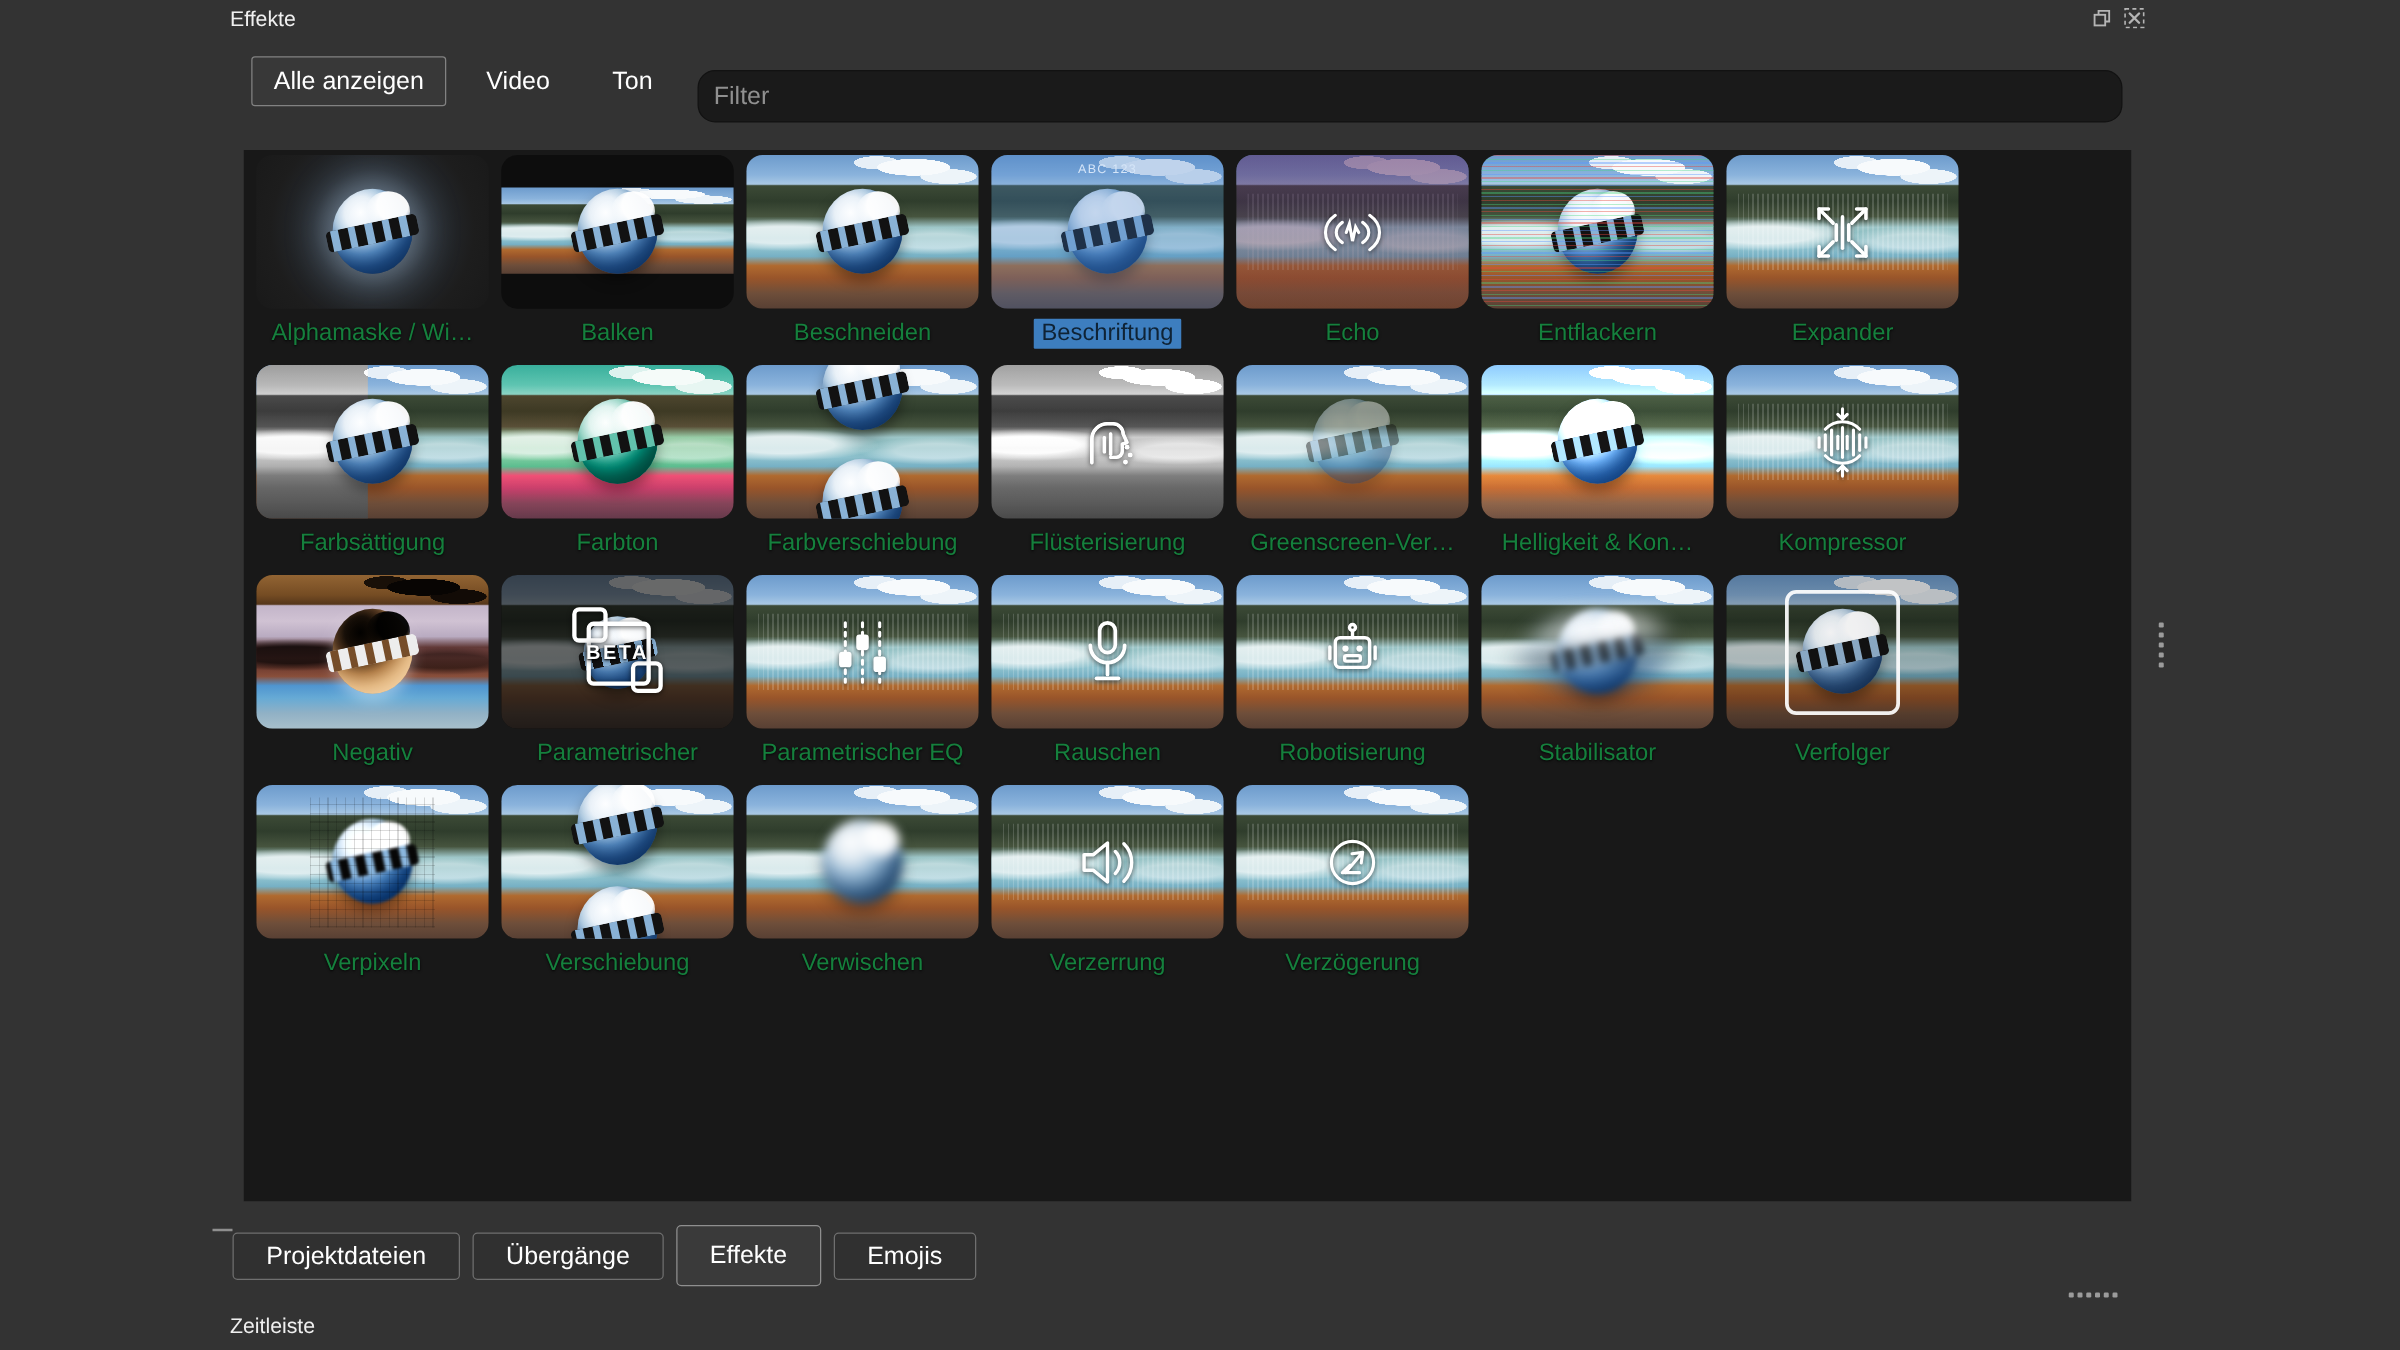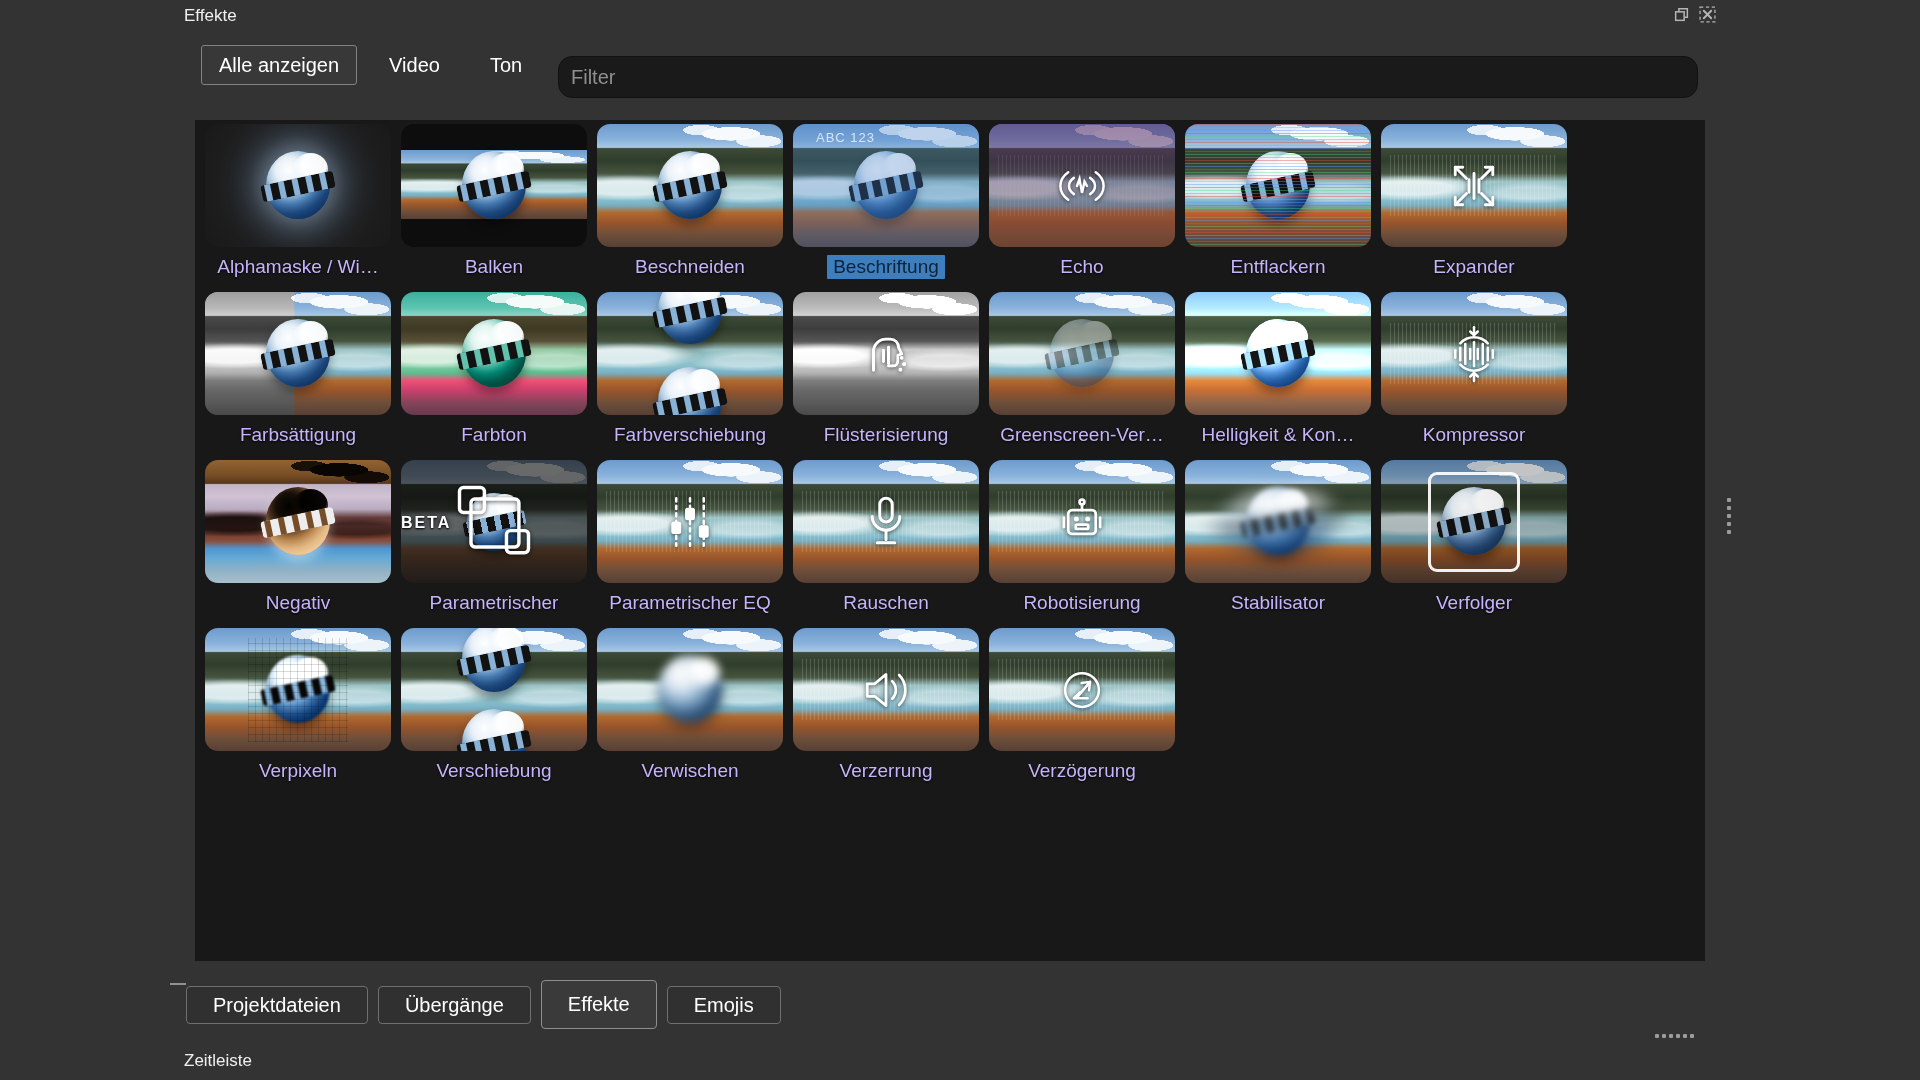--- a/index.html
+++ b/index.html
@@ -75,51 +75,51 @@
   .track{display:none;position:absolute;left:50%;top:50%;width:86px;height:94px;transform:translate(-50%,-50%);
     border:3px solid rgba(255,255,255,.92);border-radius:9px;z-index:4;}
   .pix{display:none;position:absolute;left:50%;top:50%;width:100px;height:104px;transform:translate(-50%,-50%);z-index:4;
     background:repeating-linear-gradient(0deg,rgba(0,0,0,.14) 0 1px,rgba(0,0,0,0) 1px 7px),
                repeating-linear-gradient(90deg,rgba(0,0,0,.14) 0 1px,rgba(0,0,0,0) 1px 7px);}
   .tint{position:absolute;inset:0;z-index:3;}
   .overlay-icon{position:absolute;inset:0;z-index:5;display:flex;align-items:center;justify-content:center;}
   .overlay-icon svg{width:60px;height:60px;filter:drop-shadow(0 1px 2px rgba(0,0,0,.65));}
   .overlay-text{position:absolute;z-index:6;font-family:"Liberation Sans",sans-serif;}
   .label{
-    margin-top:8px;font-size:19px;line-height:24px;color:#c4b5fd;white-space:nowrap;
+    margin-top:8px;font-size:19px;line-height:24px;color:#15803d;white-space:nowrap;
     text-shadow:0 1px 2px rgba(0,0,0,.9);
   }
   .effect.selected .label{background:#3d7ebf;color:#0f2335;text-shadow:none;padding:0 6px;border-radius:1px;}
 
   
   .v-echo .inner::before,.v-audio .inner::before{
     content:"";position:absolute;left:5%;right:5%;top:25%;height:50%;z-index:3;opacity:.5;
     background:repeating-linear-gradient(90deg,rgba(255,255,255,.32) 0 1px,rgba(255,255,255,0) 1px 4px);
   }
   .v-alphamask .thumb{background:radial-gradient(circle at 50% 48%,#46505c 0 12%,#262b31 42%,#1d1d1d 72%,#191919 100%);}
   .v-alphamask .ball{box-shadow:0 0 30px 8px rgba(195,225,255,.35),inset -7px -11px 16px rgba(0,25,60,.5);}
   .v-bars .photo{top:21%;bottom:23%;}
   .v-caption .tint{background:rgba(62,124,198,.30);}
-  .v-caption .overlay-text{top:6px;left:0;right:0;font-size:13px;color:#d5e5f8;letter-spacing:1px;margin-left:23px;}
+  .v-caption .overlay-text{top:6px;left:0;right:0;text-align:center;font-size:10px;color:#d5e5f8;letter-spacing:1px;}
   .v-echo .tint{background:linear-gradient(180deg,rgba(90,46,106,.58) 0%,rgba(72,42,92,.42) 45%,rgba(148,72,42,.38) 100%);}
   .v-flicker .tint{background:repeating-linear-gradient(180deg,
       rgba(230,70,60,.42) 0 1px,rgba(0,0,0,0) 1px 3px,
       rgba(70,215,130,.38) 3px 4px,rgba(0,0,0,0) 4px 6px,
       rgba(90,150,255,.42) 6px 7px,rgba(0,0,0,0) 7px 9px);}
   .v-halfgray .photo2{display:block;}
   .v-hue .inner{filter:hue-rotate(-50deg) saturate(1.35);}
   .v-colorshift .b1{top:-16px;margin-top:0;}
   .v-colorshift .b2{display:block;top:auto;bottom:-20px;margin-top:0;}
   .v-gray .inner{filter:grayscale(1) brightness(1.08);}
   .v-ghost .ball{opacity:.45;}
   .v-bright .inner{filter:brightness(1.3) contrast(1.02);}
   .v-invert .inner{filter:invert(1);}
   .v-beta .photo{filter:brightness(.42) saturate(.6);}
   .v-beta .ball{width:54px;height:58px;margin:-29px 0 0 -27px;}
-  .v-beta .overlay-text{left:0;right:0;top:44%;font-weight:bold;font-size:16px;color:#fff;
+  .v-beta .overlay-text{left:0;right:0;top:44%;text-align:center;font-weight:bold;font-size:16px;color:#fff;
       letter-spacing:2px;text-shadow:0 0 6px #000,0 1px 2px #000;}
   .v-beta .overlay-icon svg{width:92px;height:92px;}
   .v-stab .ball{filter:blur(2.5px);}
   .v-stab .b2{display:block;filter:blur(6px);opacity:.55;transform:scaleX(1.7);}
   .v-tracker .photo{filter:brightness(.78);}
   .v-tracker .track{display:block;}
   .v-tracker .ball{filter:saturate(.8) brightness(.95);}
   .v-pixel .pix{display:block;}
   .v-pixel .ball{filter:blur(1.2px) contrast(1.1);}
   .v-shift .b1{top:-4px;margin-top:0;}

